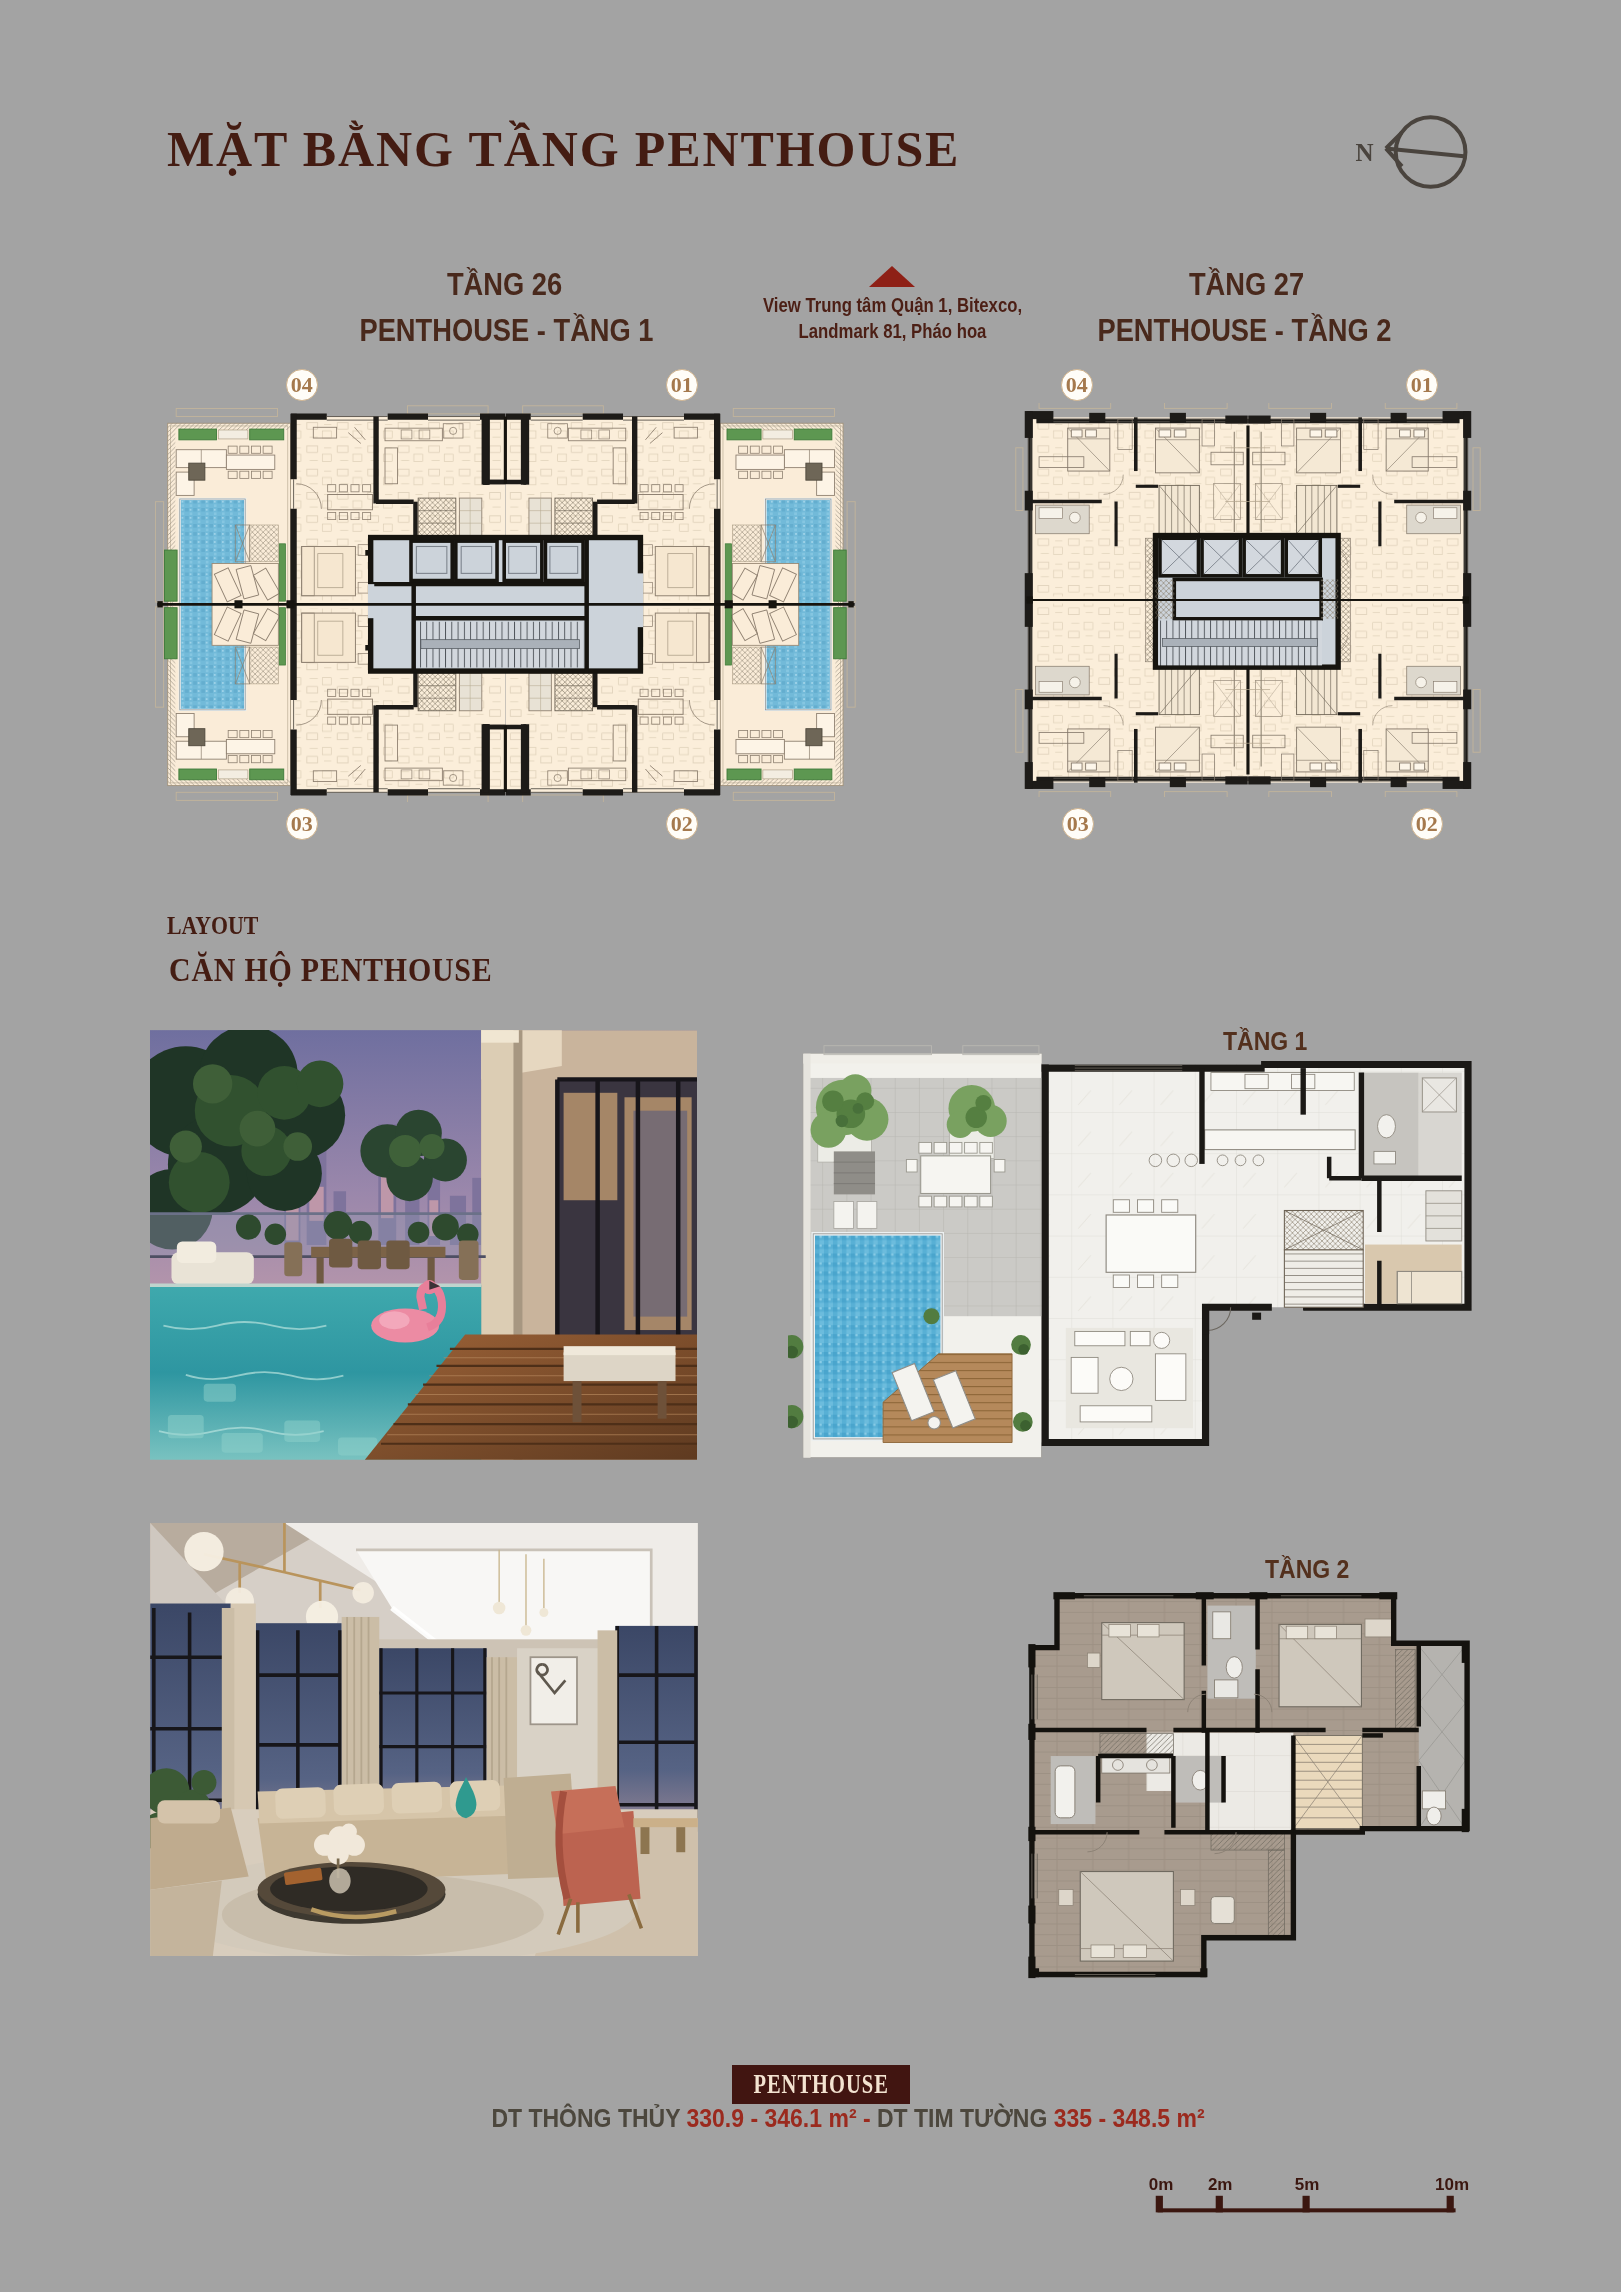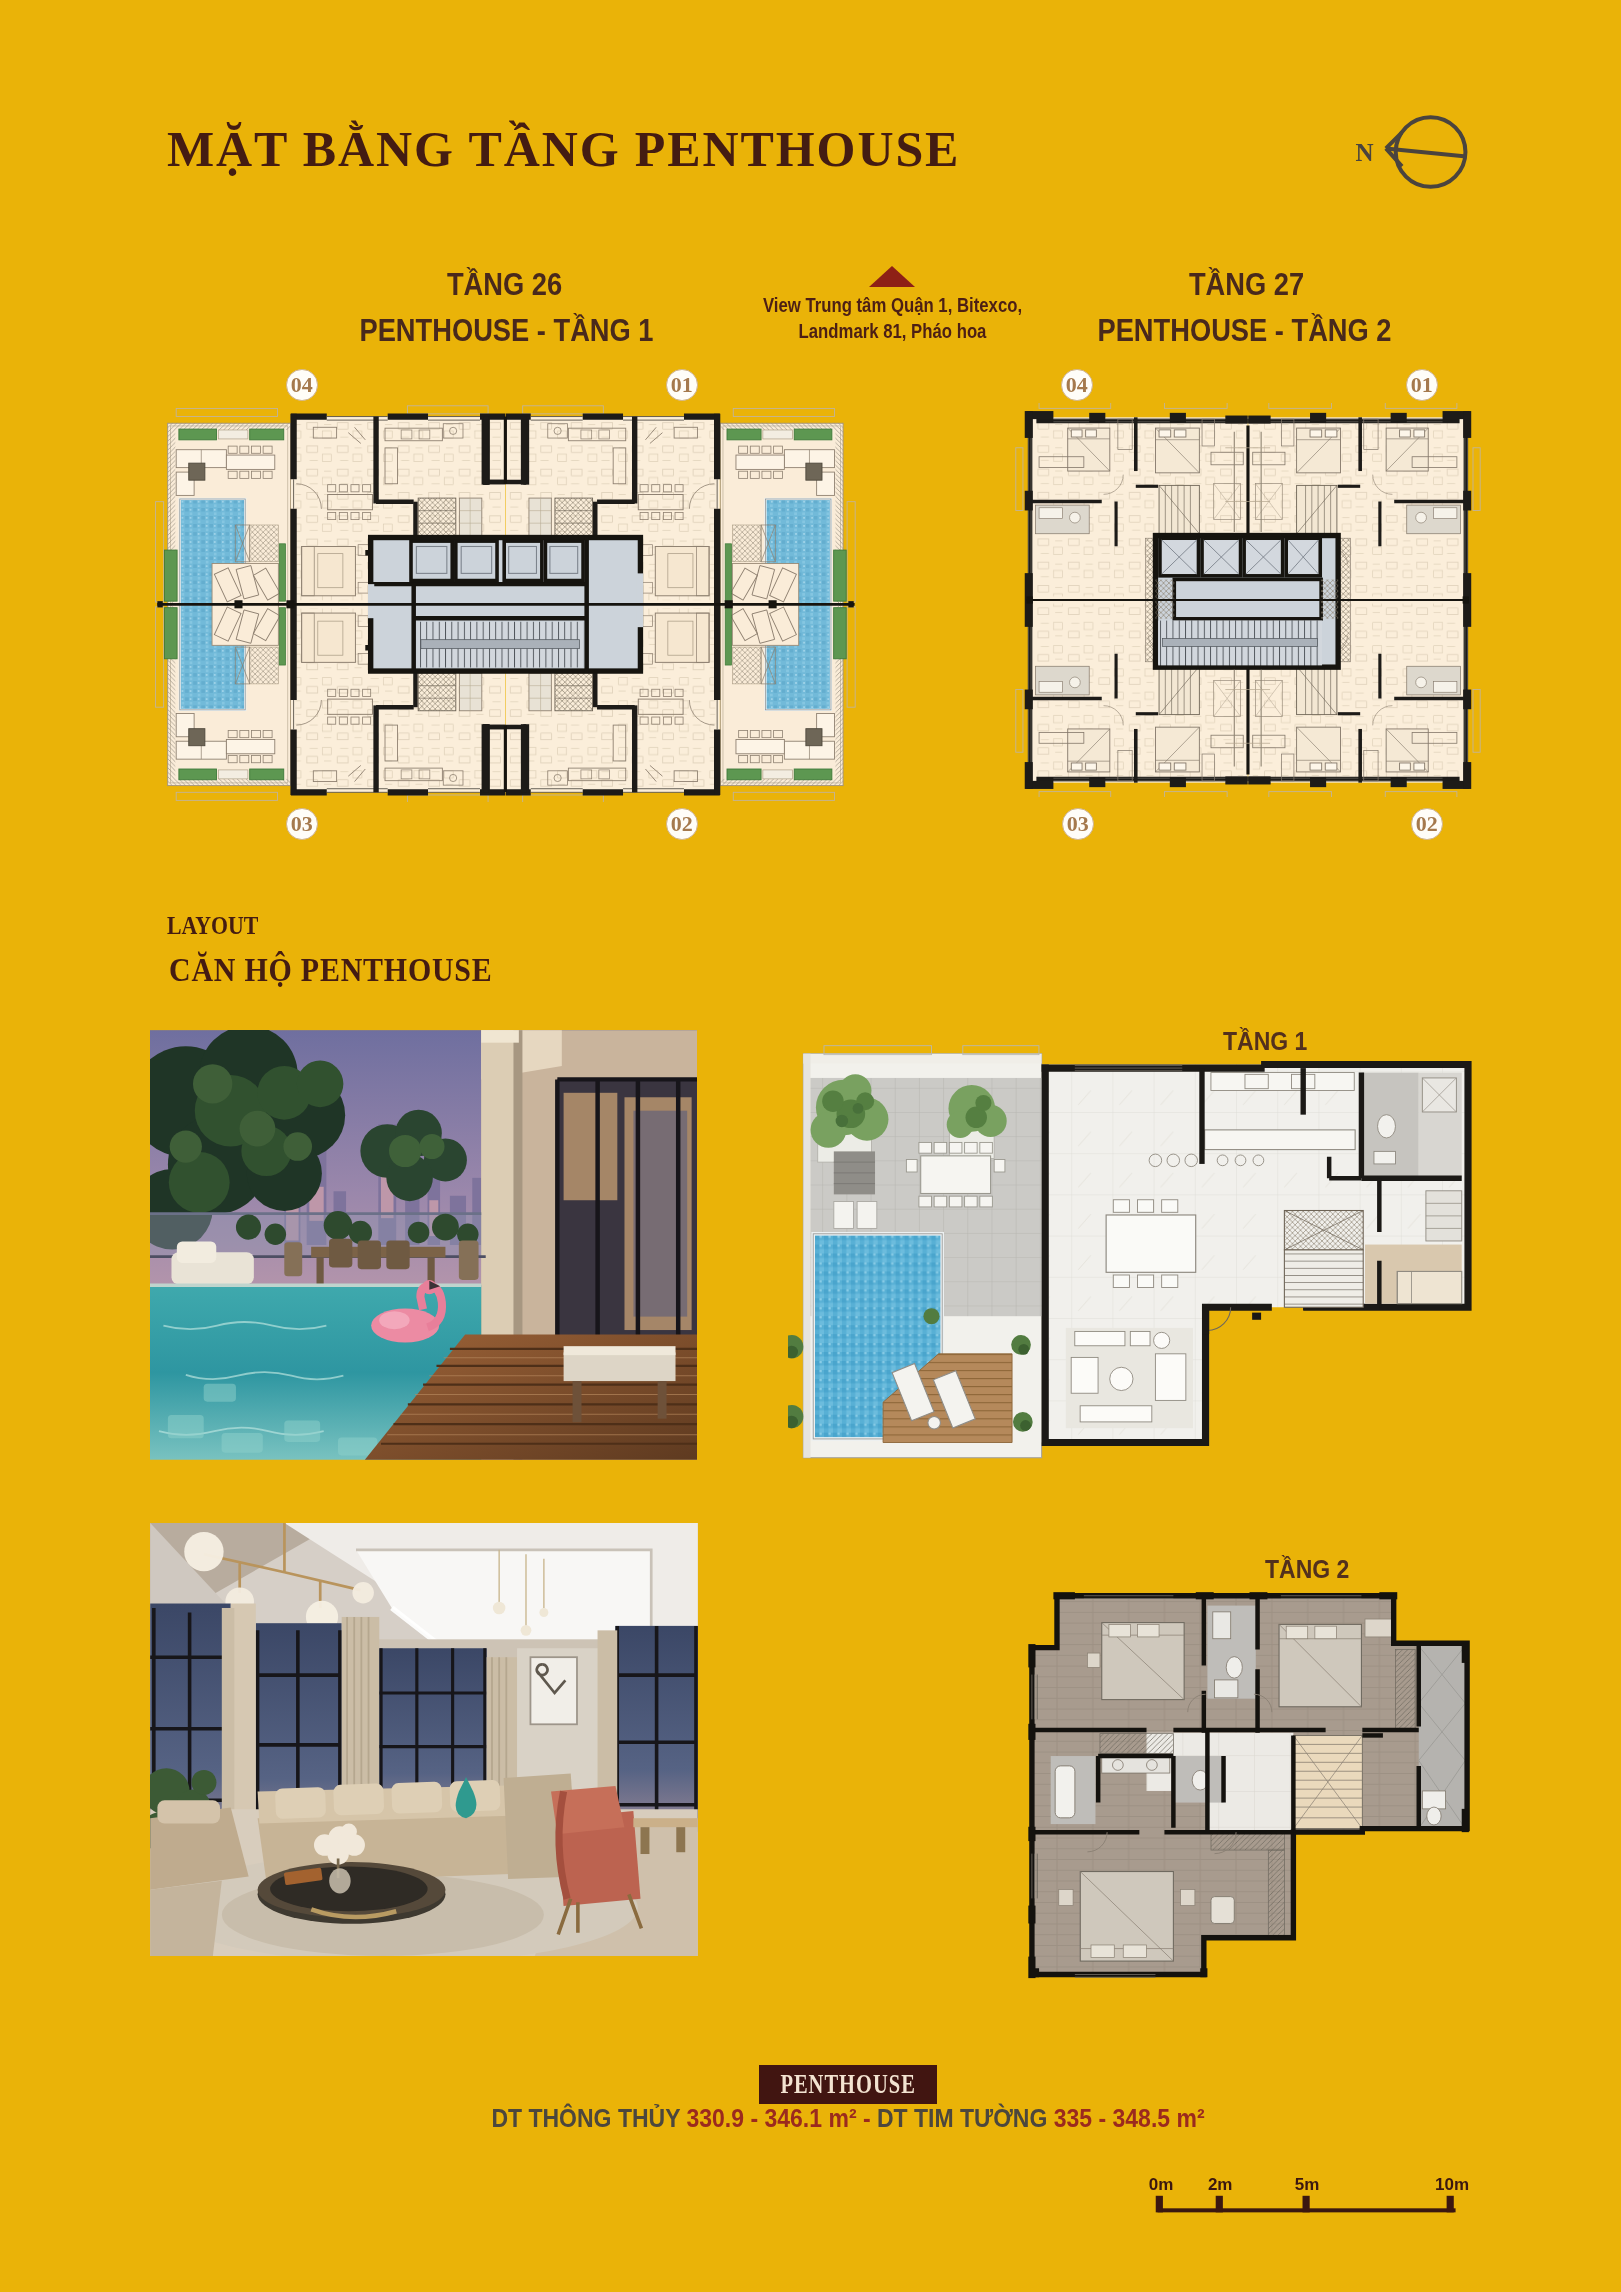--- a/index.html
+++ b/index.html
@@ -1,15 +1,15 @@
 <!DOCTYPE html>
 <html style="font-size:14.3px"><head><meta charset="utf-8">
 <style>
 html,body{margin:0;padding:0;}
-#page{position:relative;width:1621px;height:2293px;background:#eab308;overflow:hidden;font-family:"Liberation Sans",sans-serif;}
+#page{position:relative;width:1621px;height:2293px;background:#a3a3a3;overflow:hidden;font-family:"Liberation Sans",sans-serif;}
 .abs{position:absolute;}
 .sans{font-family:"Liberation Sans",sans-serif;font-weight:bold;color:#49291c;}
 .serif{font-family:"Liberation Serif",serif;font-weight:bold;color:#441c12;}
 .circ{position:absolute;width:29.6px;height:29.6px;border-radius:50%;background:#fffdf8;border:1.3px solid #cfb28c;color:#a5794d;font-family:"Liberation Serif",serif;font-weight:bold;font-size:22px;line-height:29.6px;text-align:center;}
 </style></head>
 <body>
 <div id="page">
 
 <div class="abs serif" style="left:167px;top:124px;font-size:50px;letter-spacing:1.9px;line-height:1;">MẶT BẰNG TẦNG PENTHOUSE</div>
 
@@ -905,21 +905,21 @@
 </g>
 
 <g stroke="#8a8073" stroke-width="1" fill="none">
 <path d="M1326 1912 a20 20 0 0 1 20 -20"></path>
 <path d="M1420 1912 a20 20 0 0 0 -20 -20"></path>
 <path d="M1380 2046 a24 24 0 0 1 -24 24"></path>
 <path d="M1236 2046 a22 22 0 0 1 -22 22"></path>
 </g>
 </svg>
 
-<div class="abs" style="left:759px;top:2065px;width:178px;height:39px;background:#411511;color:#f3e3d1;text-align:center;"><span style="display:inline-block;font-family:'Liberation Serif',serif;font-weight:bold;font-size:27px;letter-spacing:1.3px;line-height:39px;transform:scaleX(0.76);transform-origin:50% 50%;">PENTHOUSE</span></div>
+<div class="abs" style="left:732px;top:2065px;width:178px;height:39px;background:#411511;color:#f3e3d1;text-align:center;"><span style="display:inline-block;font-family:'Liberation Serif',serif;font-weight:bold;font-size:27px;letter-spacing:1.3px;line-height:39px;transform:scaleX(0.76);transform-origin:50% 50%;">PENTHOUSE</span></div>
 
 <div class="abs" style="left:36px;top:2106px;width:1624px;text-align:center;font-size:25px;line-height:1;font-weight:bold;color:#4c473d;transform:scaleX(0.92);">DT THÔNG THỦY <span style="color:#9b2a1e;">330.9 - 346.1 m²</span> <span style="color:#9b2a1e;">-</span> DT TIM TƯỜNG <span style="color:#9b2a1e;">335 - 348.5 m²</span></div>
 
 <svg class="abs" style="left:1128px;top:2167px;" width="358" height="54" viewBox="1260 2420 400 60">
 <g fill="#3b1710">
 <rect x="1293" y="2466" width="333" height="4.5"></rect>
 <rect x="1291" y="2452" width="8" height="18.5"></rect>
 <rect x="1358" y="2452" width="8" height="18.5"></rect>
 <rect x="1455" y="2452" width="8" height="18.5"></rect>
 <rect x="1616" y="2452" width="8" height="18.5"></rect>

